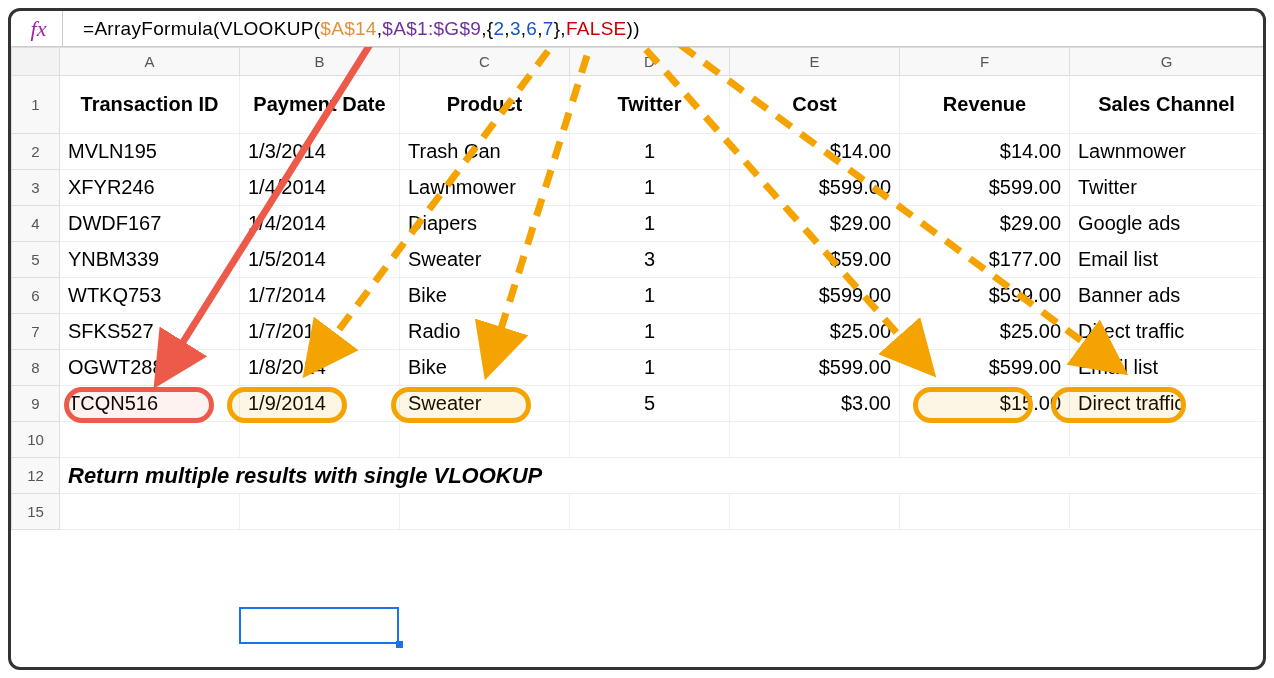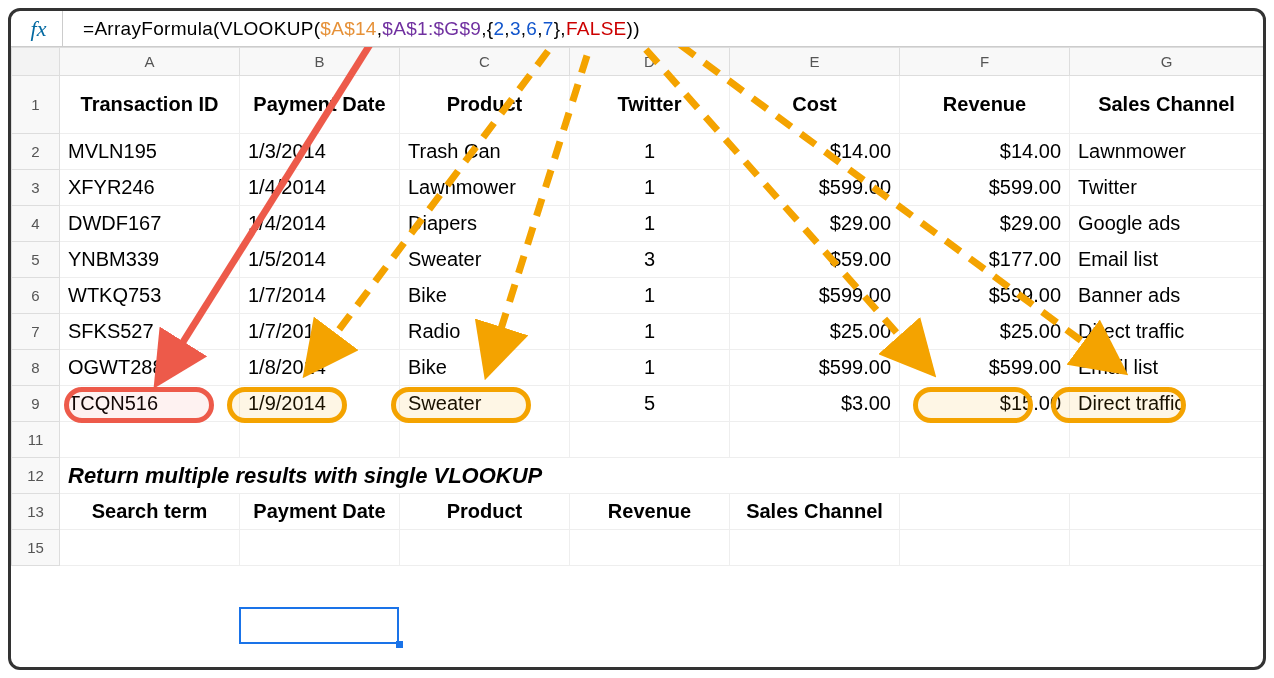--- a/index.html
+++ b/index.html
@@ -25,21 +25,21 @@
     display: flex;
     align-items: center;
     height: 36px;
     border-bottom: 1px solid #ccc;
     padding: 0 4px;
     font-size: 19px;
   }
   .fx {
     width: 48px;
     font-style: italic;
-    color: #0369a1;
+    color: #a21caf;
     font-family: "Times New Roman", serif;
     font-size: 22px;
     text-align: center;
     border-right: 1px solid #ccc;
     height: 100%;
     line-height: 36px;
   }
   .formula {
     padding-left: 20px;
     font-family: Arial, sans-serif;
@@ -249,42 +249,32 @@
             <td class="rowhdr">9</td>
         <td class="cell c-left">TCQN516</td>
         <td class="cell c-left">1/9/2014</td>
         <td class="cell c-left">Sweater</td>
         <td class="cell c-center">5</td>
         <td class="cell c-right">$3.00</td>
         <td class="cell c-right">$15.00</td>
         <td class="cell c-left">Direct traffic</td>
       </tr>
       <tr>
-            <td class="rowhdr">11</td>
+            <td class="rowhdr">10</td>
         <td class="cell"></td>
             <td class="cell"></td>
             <td class="cell"></td>
             <td class="cell"></td>
             <td class="cell"></td>
             <td class="cell"></td>
             <td class="cell"></td>
       </tr>
       <tr class="hdr-row row12">
             <td class="rowhdr">12</td>
         <td class="cell c-left" colspan="7">Return multiple results with single VLOOKUP</td>
-      </tr>
-      <tr class="hdr-row">
-            <td class="rowhdr">13</td>
-        <td class="cell c-center">Search term</td>
-        <td class="cell c-center">Payment Date</td>
-        <td class="cell c-center">Product</td>
-        <td class="cell c-center">Revenue</td>
-        <td class="cell c-center">Sales Channel</td>
-        <td class="cell"></td>
-            <td class="cell"></td>
       </tr>
       <tr>
             <td class="rowhdr">15</td>
         <td class="cell"></td>
             <td class="cell"></td>
             <td class="cell"></td>
             <td class="cell"></td>
             <td class="cell"></td>
             <td class="cell"></td>
             <td class="cell"></td>

